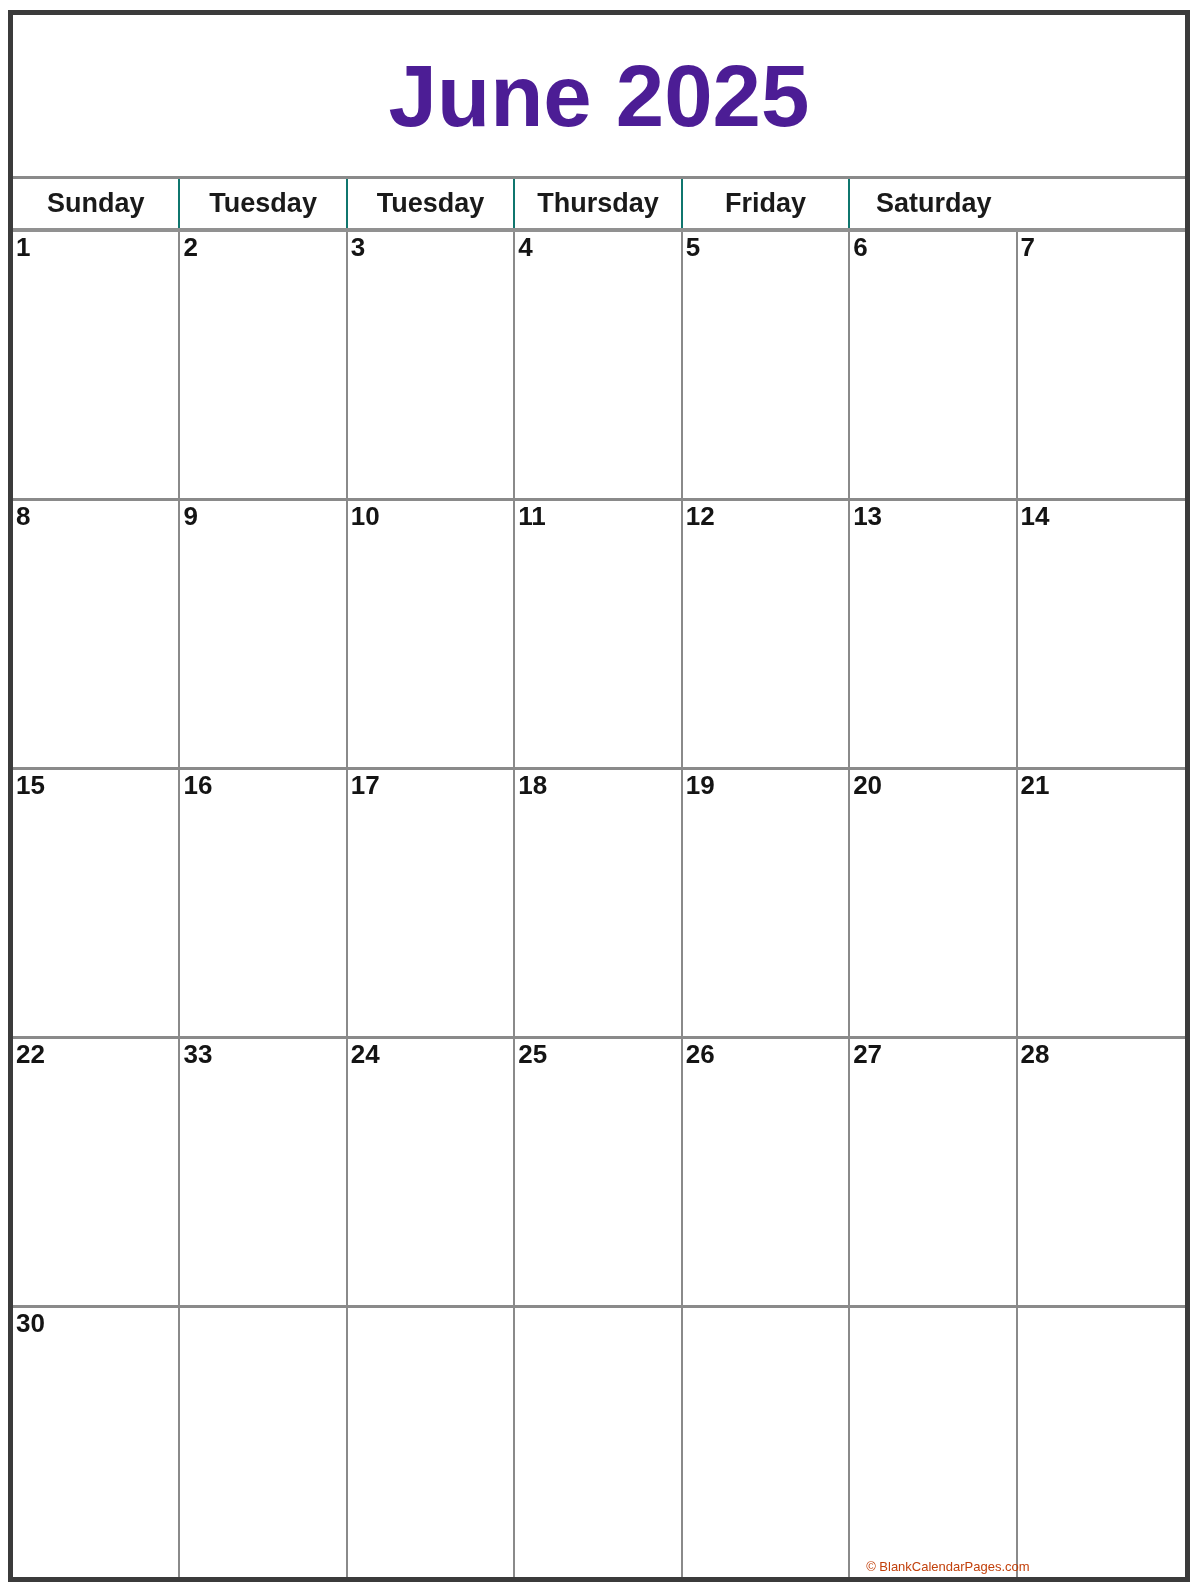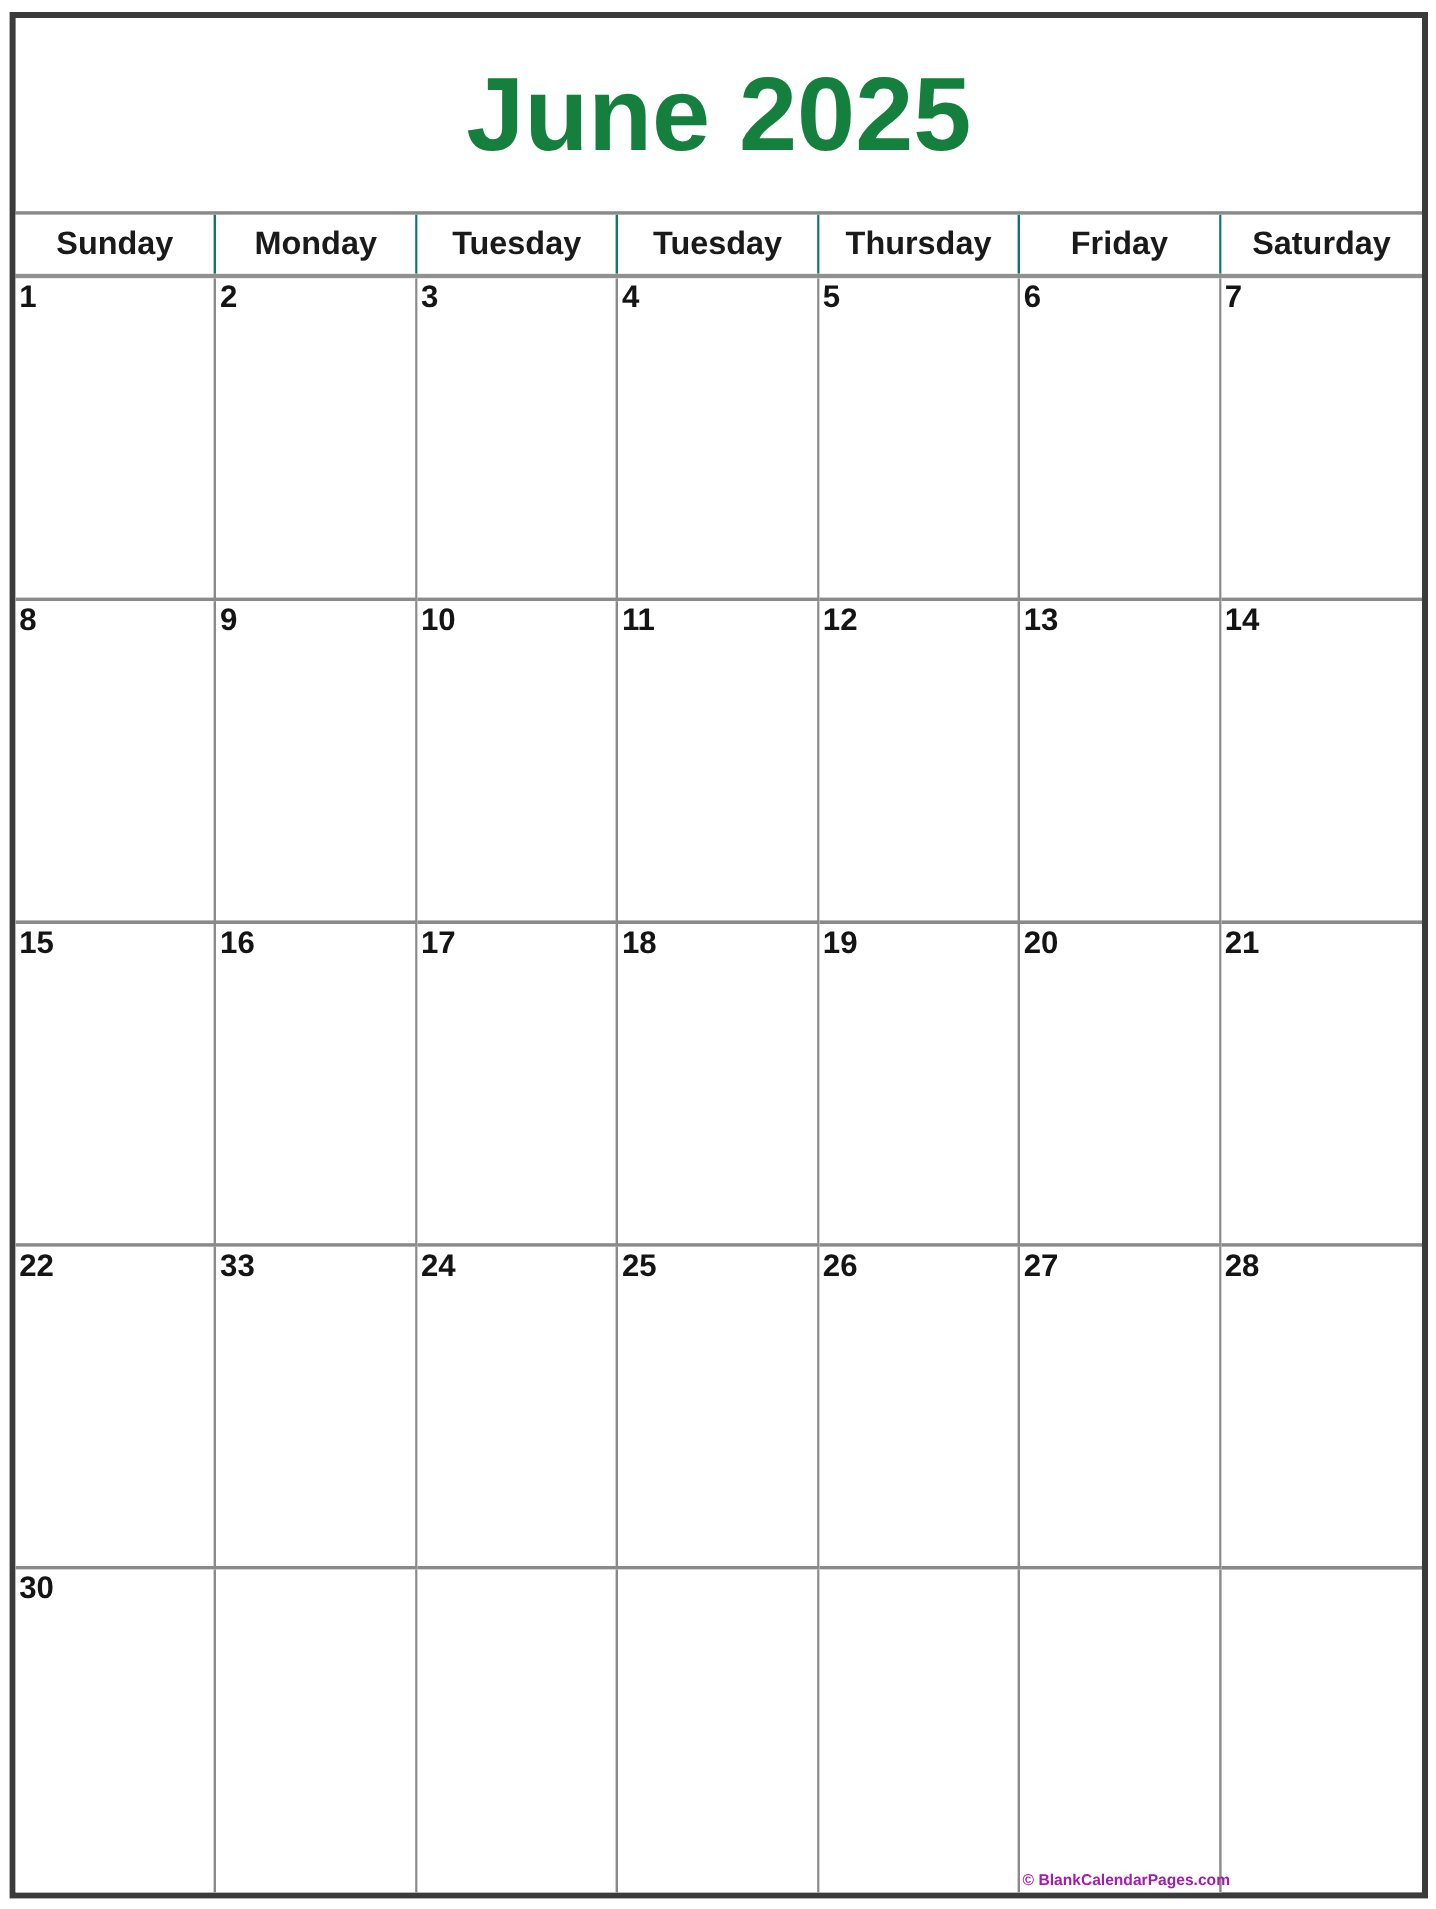--- a/index.html
+++ b/index.html
@@ -32,21 +32,21 @@
     height: 161px;
     flex: 0 0 161px;
     display: flex;
     align-items: center;
     justify-content: center;
   }
   .title {
     margin: 0;
     font-size: 87px;
     font-weight: bold;
-    color: #15803d;
+    color: #4c1d95;
     letter-spacing: 0;
     line-height: 1;
   }
   .weekday-row {
     flex: 0 0 49px;
     height: 49px;
     box-sizing: content-box;
     border-top: 3px solid #8a8a8a;
     border-bottom: 4px solid #919191;
     display: grid;
@@ -88,41 +88,40 @@
     position: absolute;
     top: 1px;
     left: 3px;
     font-size: 26px;
     font-weight: bold;
     color: #141414;
     line-height: 1.1;
   }
   .watermark {
     position: absolute;
-    left: 2px;
+    left: 16px;
     bottom: 3px;
     font-size: 13px;
-    font-weight: bold;
-    color: #a21caf;
+    font-weight: normal;
+    color: #c2410c;
     white-space: nowrap;
   }
 </style>
 </head>
 <body>
 
 <div class="page">
   <div class="frame">
 
     <div class="title-area">
       <h1 class="title">June 2025</h1>
     </div>
 
     <div class="weekday-row">
       <div class="weekday-cell">Sunday</div>
-      <div class="weekday-cell">Monday</div>
       <div class="weekday-cell">Tuesday</div>
       <div class="weekday-cell">Tuesday</div>
       <div class="weekday-cell">Thursday</div>
       <div class="weekday-cell">Friday</div>
       <div class="weekday-cell">Saturday</div>
     </div>
 
     <div class="grid">
 
       <div class="cell">

